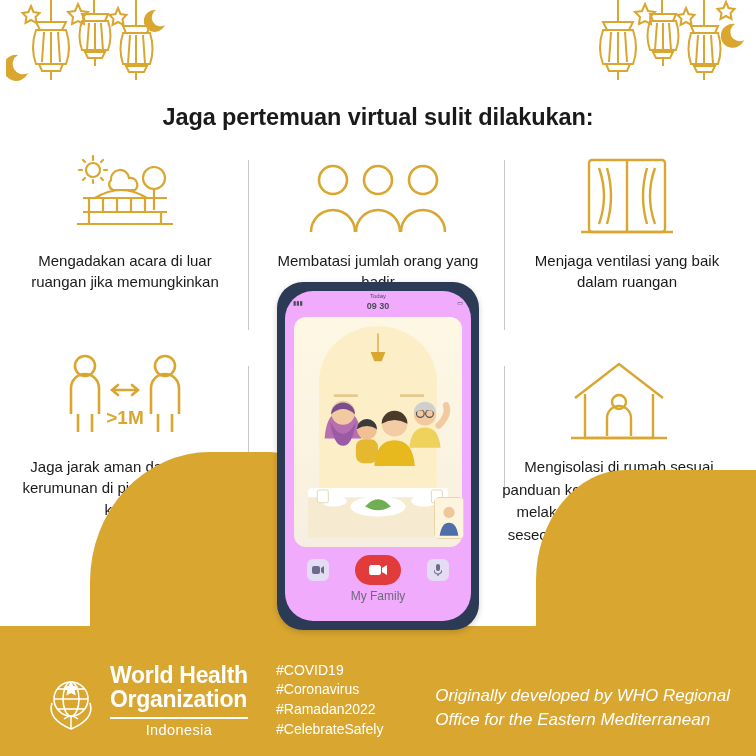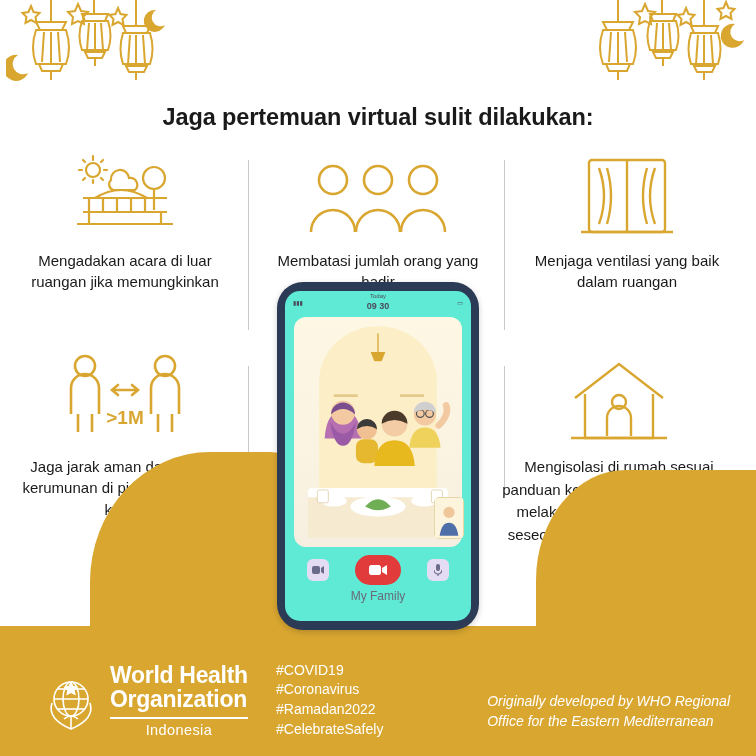--- a/index.html
+++ b/index.html
@@ -105,41 +105,41 @@
     color: #ffffff;
     font-size: 14px;
     line-height: 1.42;
   }
 
   
   .credit {
     position: absolute;
     right: 26px; bottom: 24px;
     color: #ffffff;
-    font-size: 14px;
+    font-size: 17px;
     font-style: italic;
     text-align: left;
     line-height: 1.42;
   }
 
   
   .phone {
     position: absolute;
     left: 277px; top: 282px;
     width: 202px; height: 348px;
     background: #2b3a55;
     border-radius: 26px;
     padding: 9px 8px 9px 8px;
     box-shadow: 0 2px 6px rgba(0,0,0,.18);
   }
   .screen {
     position: relative;
     width: 100%; height: 100%;
-    background: #5eead4;
-    border-radius: 15px;
+    background: #f0abfc;
+    border-radius: 28px;
     overflow: hidden;
   }
   .status-bar {
     height: 22px; display: flex; align-items: center;
     justify-content: space-between; padding: 0 8px;
     font-size: 6px; color: #4b4b5a;
   }
   .clock {
     position: absolute; left: 0; right: 0; top: 2px;
     text-align: center; font-size: 6px; color: #4b4b5a;

